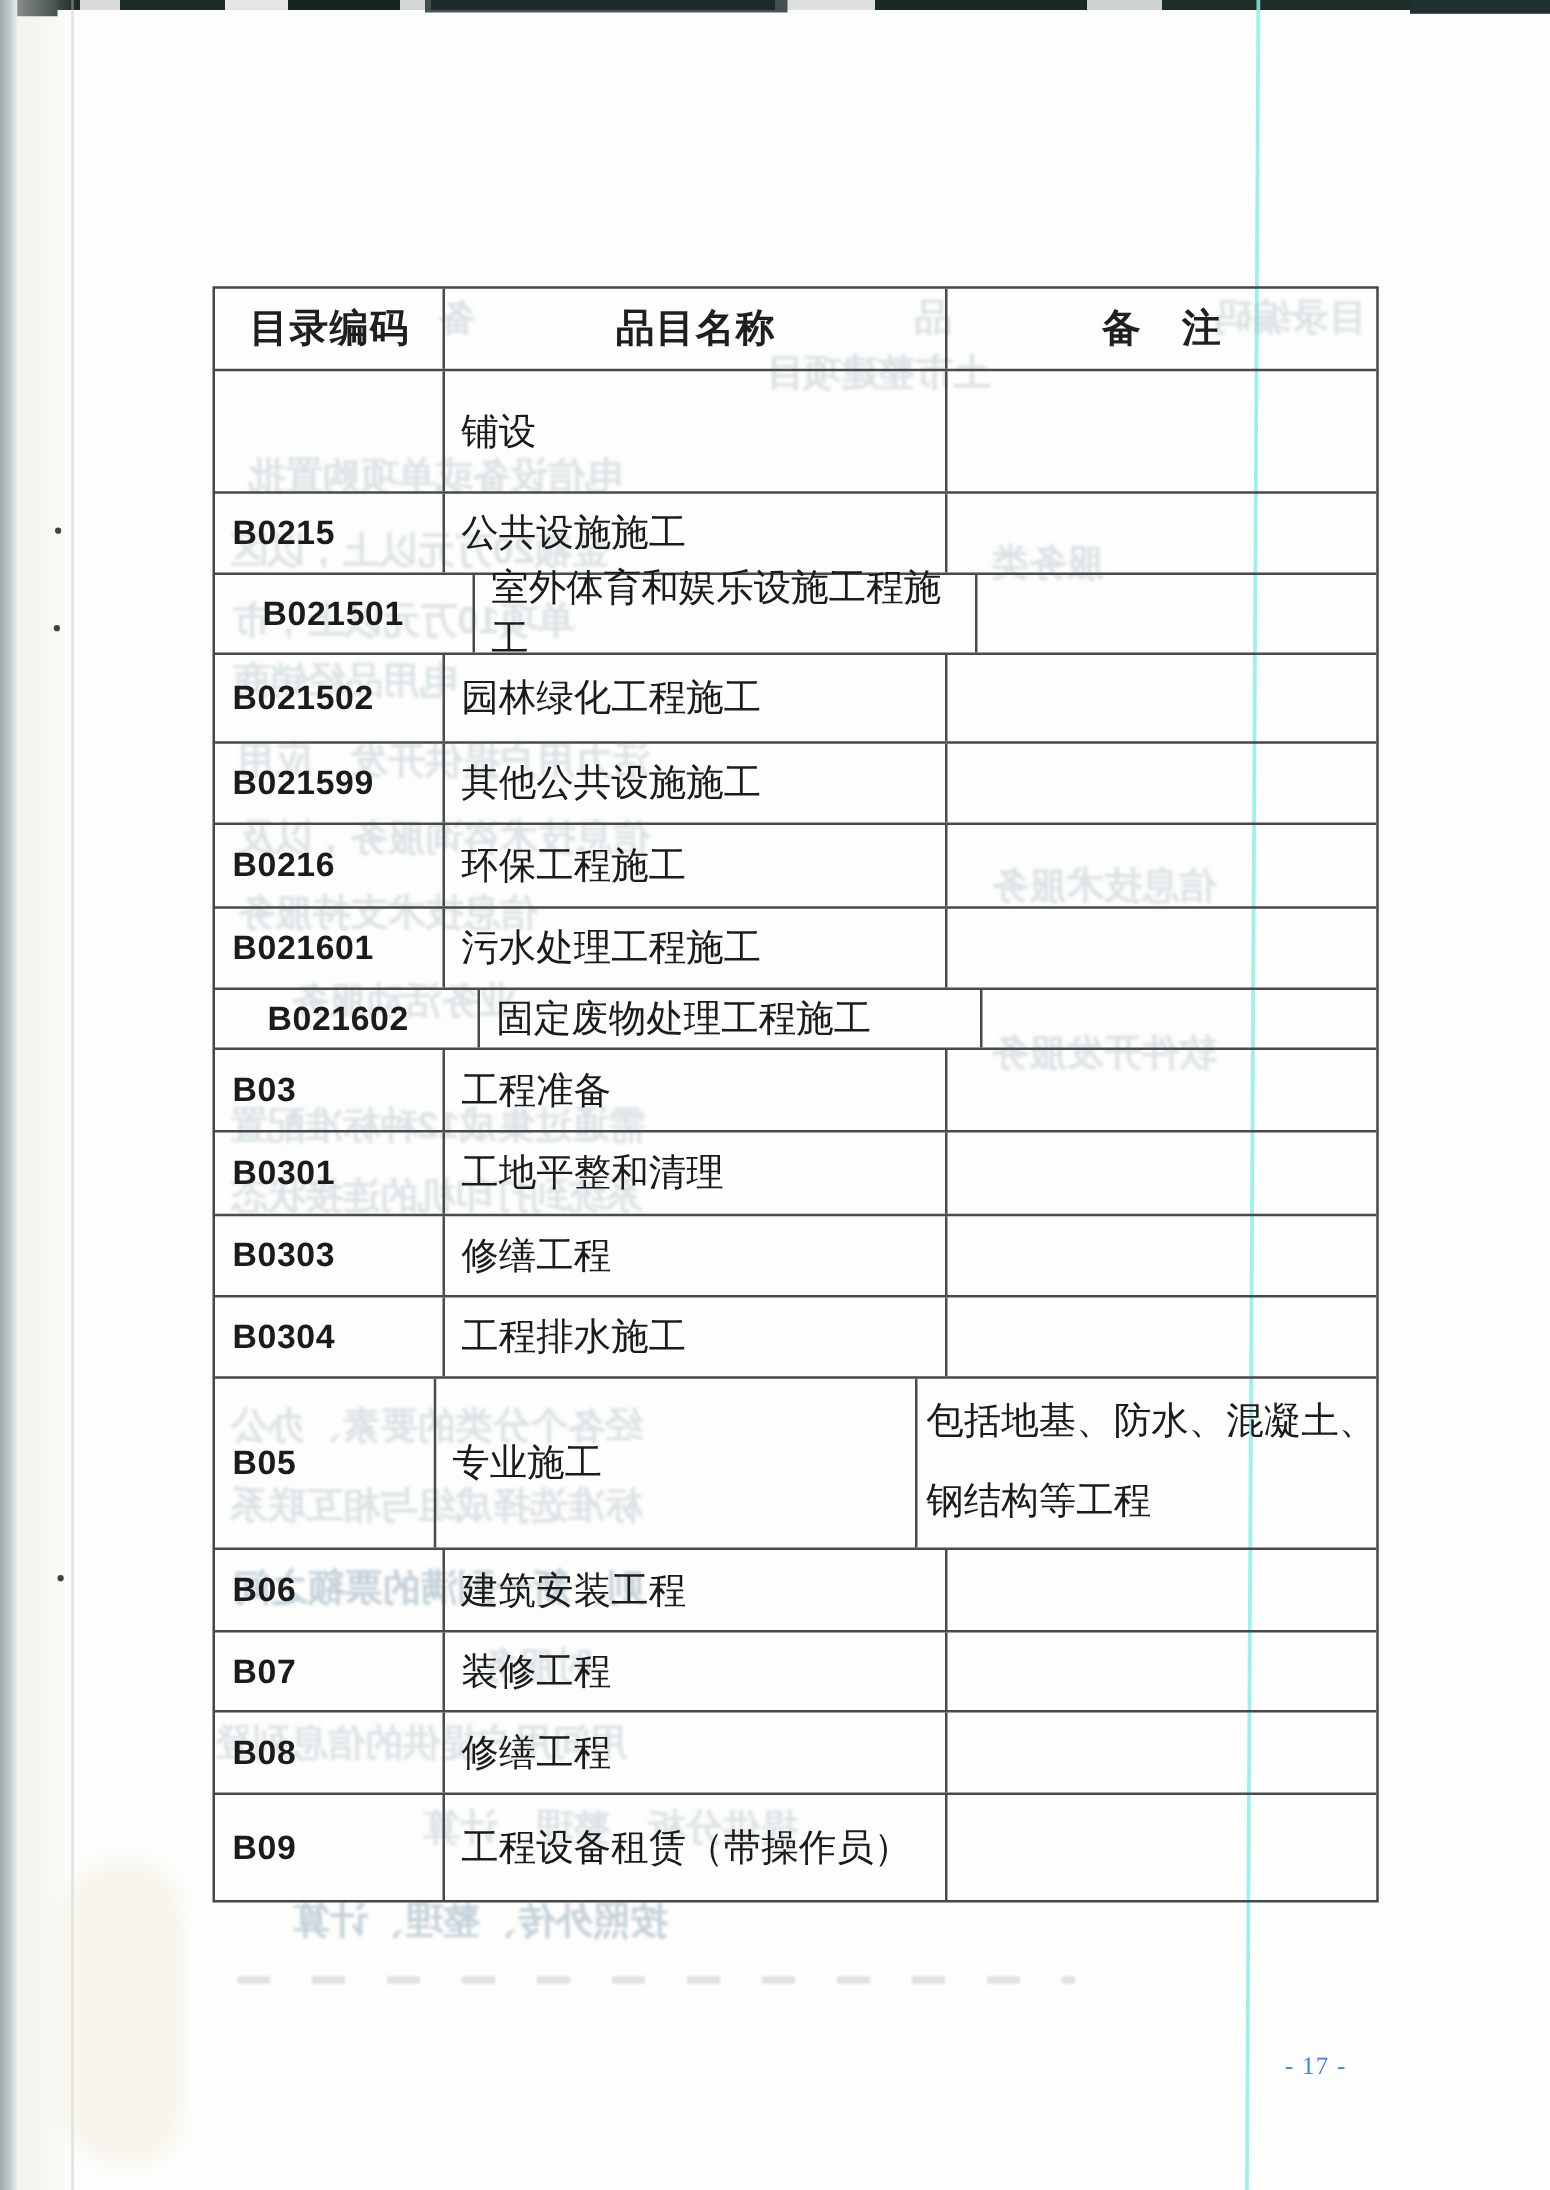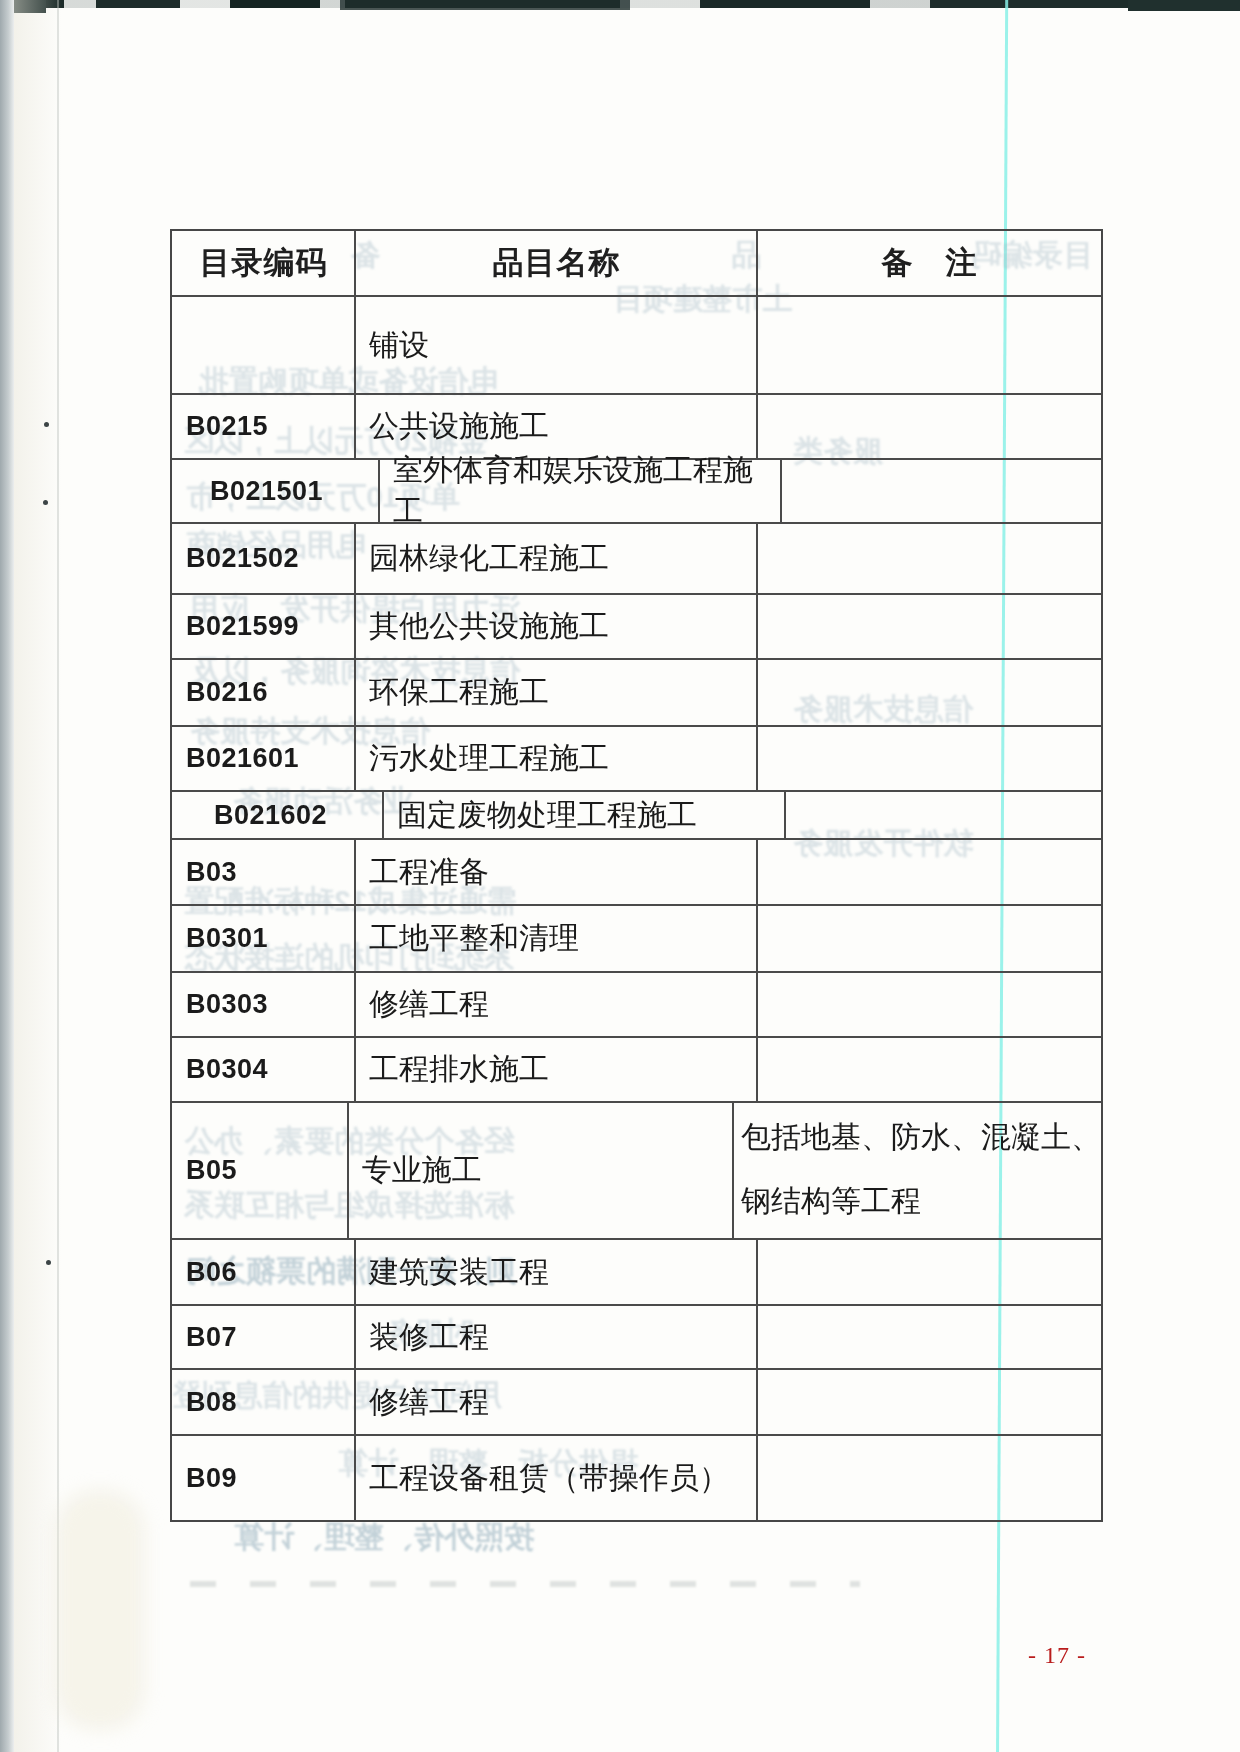--- a/index.html
+++ b/index.html
@@ -56,21 +56,21 @@
       padding-left:13px;font-size:30px;font-weight:500;}
   .c3{flex:1;position:relative;padding:2px 0 0 7px;font-size:30px;font-weight:500;
       line-height:64px;white-space:nowrap;overflow:visible;}
   .thead{height:66px;}
   .thead .th{display:flex;align-items:center;justify-content:center;
       font-size:31px;font-weight:600;color:#1f1f1f;letter-spacing:1px;padding-left:1px;}
   .thead .c3{line-height:normal;padding:0;}
   
   .page-number{
     position:absolute;left:1028px;top:1642px;
-    font-family:"Liberation Serif",serif;font-size:24px;color:#b91c1c;letter-spacing:1px;
+    font-family:"Liberation Serif",serif;font-size:20px;color:#3b82f6;letter-spacing:1px;
   }
 </style>
 </head>
 <body>
 
 <div class="page">
 
   <div class="top-band"></div>
   <div class="top-blob1"></div>
   <div class="top-blob2"></div>

